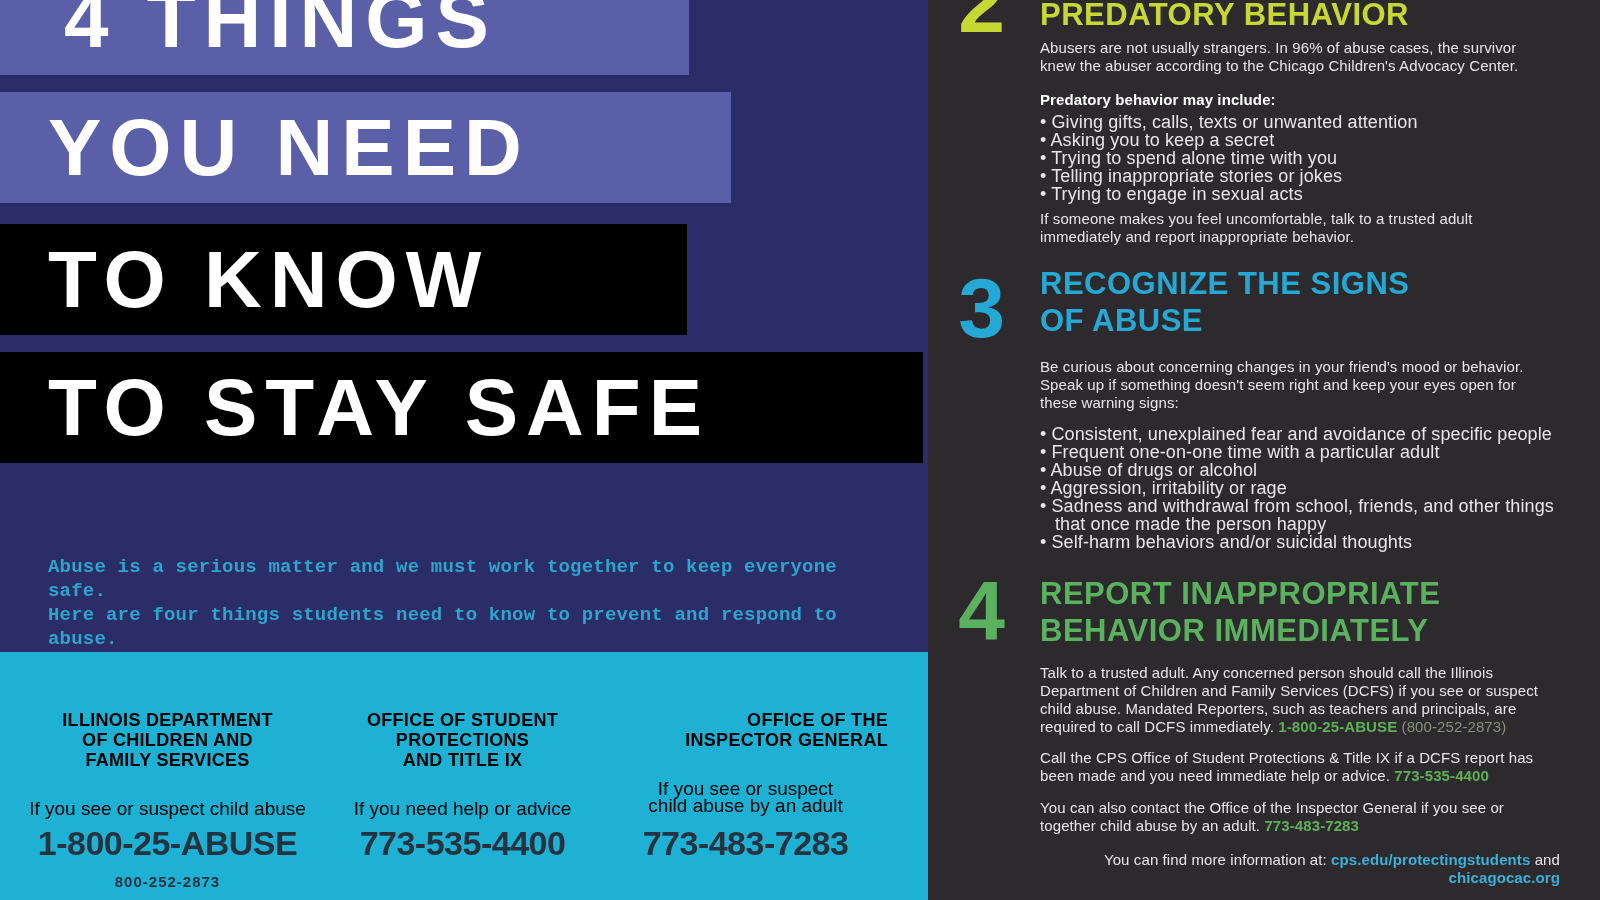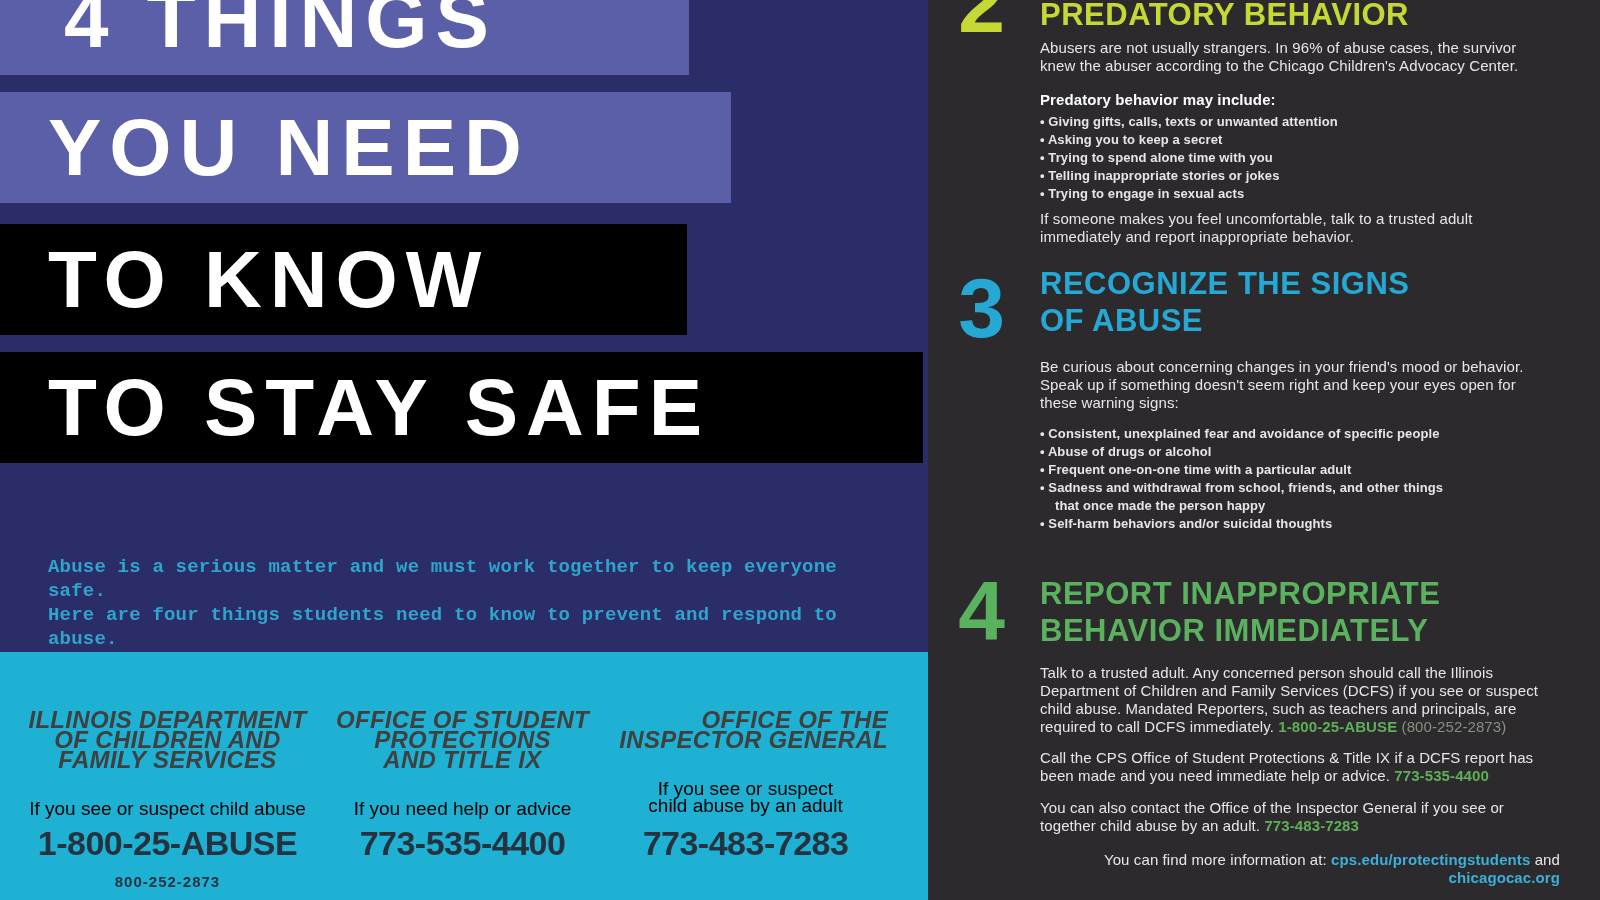--- a/index.html
+++ b/index.html
@@ -26,22 +26,22 @@
     color:#2fa5cc;font-size:19px;font-weight:bold;line-height:24px;
     white-space:pre-line;letter-spacing:0.2px;font-family:Liberation Mono, monospace;
   }
   
   .band{position:absolute;left:0;top:652px;width:928px;height:248px;background:#1fb1d3;}
   .contact-col{position:absolute;top:58px;width:285px;text-align:center;}
   .col-1{left:25px;}
   .col-2{left:320px;}
   .col-3{left:603px;}
   .contact-name{
-    color:#404040;font-size:24px;font-weight:bold;line-height:20px;
-    white-space:pre-line;letter-spacing:0.3px;font-style:italic;
+    color:#000000;font-size:18px;font-weight:bold;line-height:20px;
+    white-space:pre-line;letter-spacing:0.3px;
   }
   .col-1 .contact-name,.col-2 .contact-name{height:62px;}
   .col-3 .contact-name{height:42px;text-align:right;}
   .contact-sub{
     color:#000000;font-size:19px;line-height:17px;white-space:pre-line;margin-top:28px;
   }
   .col-1 .contact-sub,.col-2 .contact-sub{height:26px;}
   .col-3 .contact-sub{height:46px;}
   .contact-phone{
     color:#253341;font-size:34px;font-weight:bold;letter-spacing:-0.5px;
@@ -68,22 +68,22 @@
   .num-2{top:-45px;}  .title-2{top:-10px;}  .body-2{top:33px;}
   .num-3{top:260px;}  .title-3{top:259px;}  .body-3{top:352px;}
   .num-4{top:563px;}  .title-4{top:569px;}  .body-4{top:658px;}
   .para{
     color:#e8e6e8;font-size:15px;line-height:18px;white-space:pre-line;
     letter-spacing:0.1px;margin:0;
   }
   .lead{margin-top:16px;color:#ffffff;font-weight:bold;}
   .bullets{margin-top:4px;}
   .bullet{
-    color:#e8e6e8;font-size:13px;line-height:18px;white-space:pre-line;
-    padding-left:15px;text-indent:-15px;letter-spacing:0.1px;font-weight:bold;
+    color:#e8e6e8;font-size:18px;line-height:18px;white-space:pre-line;
+    padding-left:15px;text-indent:-15px;letter-spacing:0.1px;
   }
   .gap-13{margin-top:13px;}
   .gap-14{margin-top:14px;}
   .gap-10{margin-top:16px;text-align:right;}
   .gap-7{margin-top:7px;}
   .phone-green{color:#5eb058;font-weight:bold;}
   .paren{color:#86917e;}
   .link-cyan{color:#3bb0d8;font-weight:bold;text-decoration:none;}
 </style>
 </head>
@@ -160,22 +160,23 @@
 
     <div class="sec-num num-3">3</div>
     <div class="sec-title title-3">RECOGNIZE THE SIGNS
 OF ABUSE</div>
     <div class="sec-body body-3">
       <p class="para">Be curious about concerning changes in your friend's mood or behavior.
 Speak up if something doesn't seem right and keep your eyes open for
 these warning signs:</p>
       <div class="bullets gap-13">
         <div class="bullet">• Consistent, unexplained fear and avoidance of specific people</div>
+        <div class="bullet">• Frequent one-on-one time with a particular adult</div>
         <div class="bullet">• Abuse of drugs or alcohol</div>
-        <div class="bullet">• Frequent one-on-one time with a particular adult</div>
+        <div class="bullet">• Aggression, irritability or rage</div>
         <div class="bullet">• Sadness and withdrawal from school, friends, and other things
 that once made the person happy</div>
         <div class="bullet">• Self-harm behaviors and/or suicidal thoughts</div>
       </div>
     </div>
 
     <div class="sec-num num-4">4</div>
     <div class="sec-title title-4">REPORT INAPPROPRIATE
 BEHAVIOR IMMEDIATELY</div>
     <div class="sec-body body-4">

